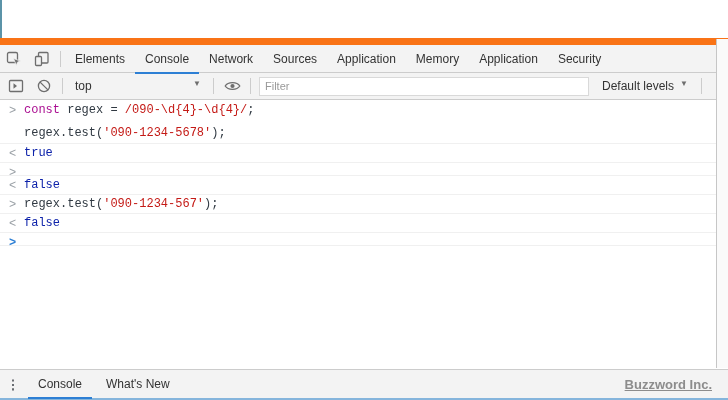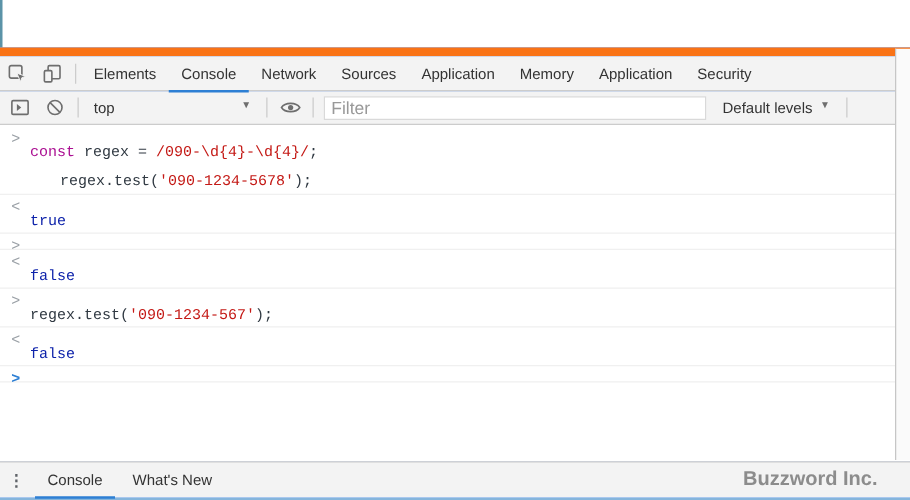--- a/index.html
+++ b/index.html
@@ -17,47 +17,47 @@
   .tabbar { height:28px; background:#f3f3f3; border-bottom:1px solid #ccc; display:flex; align-items:center; flex:0 0 auto; position:relative; z-index:2; }
   .icon-btn { width:28px; height:26px; display:flex; align-items:center; justify-content:center; flex:0 0 auto; }
   .vsep { width:1px; height:16px; background:#ccc; margin:0 4px; flex:0 0 auto; }
   .tab { padding:0 10px; height:28px; line-height:28px; color:#333; white-space:nowrap; position:relative; }
   .tab.active::after { content:""; position:absolute; left:0; right:0; bottom:-1px; height:2px; background:#2d7fd4; }
 
   
   .console-toolbar { height:27px; background:#f3f3f3; border-bottom:1px solid #ccc; display:flex; align-items:center; flex:0 0 auto; padding-left:2px; }
   .context-select { width:142px; display:flex; justify-content:space-between; padding:0 8px; color:#333;gap:34px; }
   .caret { font-size:8px; color:#6e6e6e; }
-  .filter-input { width:306px; height:19px; border:1px solid #d9d9d9; background:#fff; font-family:"Liberation Sans",sans-serif; font-size:14px; padding:0 5px; color:#333; margin:0 4px; outline:none; }
+  .filter-input { width:330px; height:19px; border:1px solid #d9d9d9; background:#fff; font-family:"Liberation Sans",sans-serif; font-size:11px; padding:0 5px; color:#333; margin:0 4px; outline:none; }
   .filter-input::placeholder { color:#999; }
   .levels { display:flex; gap:6px; padding:0 9px; color:#333; white-space:nowrap; }
 
   
   .console-area { flex:1 1 auto; background:#fff; position:relative; overflow:hidden; }
   .console-row { position:relative; min-height:13px; padding:3px 22px 2px 24px; border-bottom:1px solid #f0f0f0; font-family:"Liberation Mono", monospace; font-size:12px; color:#303942; }
   .console-row.command.multiline { padding-top:4px; padding-bottom:3px; }
   .console-row .arrow { position:absolute; left:9px; top:3px; color:#9aa0a6; font-family:"Liberation Mono", monospace; font-size:12px; }
   .console-row.command.multiline .arrow { top:4px; }
   .console-row.prompt .arrow { color:#2d7fd4; font-weight:bold; }
-  .cmd-line { line-height:13px; white-space:pre;margin-top:12px; }
-  .cmd-line + .cmd-line { margin-top:10px;margin-left:24px; }
+  .cmd-line { line-height:13px; white-space:pre; }
+  .cmd-line + .cmd-line { margin-top:10px; }
   .tok-default { color:#303942; }
   .tok-keyword { color:#aa0d91; }
   .tok-string { color:#c41a16; }
   .tok-boolean { color:#0d22aa; }
 
   
   .scroll-strip { position:absolute; left:716px; top:39px; width:12px; height:329px; background:#fafafa; border-left:1px solid #c6c6c6; z-index:6; }
 
   
   .drawer { height:29px; background:#f3f3f3; border-top:1px solid #ccc; display:flex; align-items:center; flex:0 0 auto; position:relative; }
   .more-btn { width:26px; height:28px; display:flex; align-items:center; justify-content:center; color:#5f6368; font-size:13px; font-weight:bold; letter-spacing:0; }
   .drawer-tab { padding:0 12px; height:29px; line-height:29px; color:#333; position:relative; white-space:nowrap; }
   .drawer-tab.active::after { content:""; position:absolute; left:2px; right:2px; bottom:0; height:2px; background:#2d7fd4; }
-  .brand { margin-left:auto; margin-right:26px; color:#8c8c8c; font-size:16px; font-weight:bold; }
+  .brand { margin-left:auto; margin-right:16px; color:#8c8c8c; font-size:13px; font-weight:bold;text-decoration:underline; }
   .bottom-line { height:2px; background:#85b5dc; flex:0 0 auto; }
 
   svg { display:block; }
 </style>
 </head>
 <body>
 
 <div class="page-top">
   <div class="page-edge-accent"></div>
 </div>

